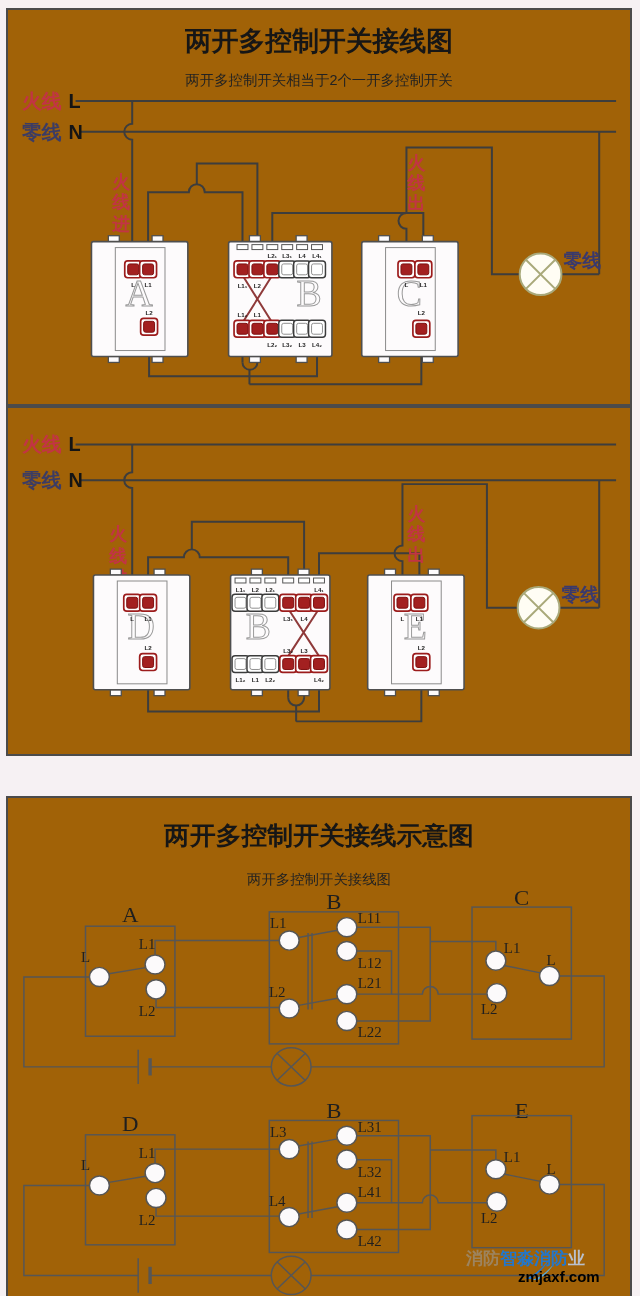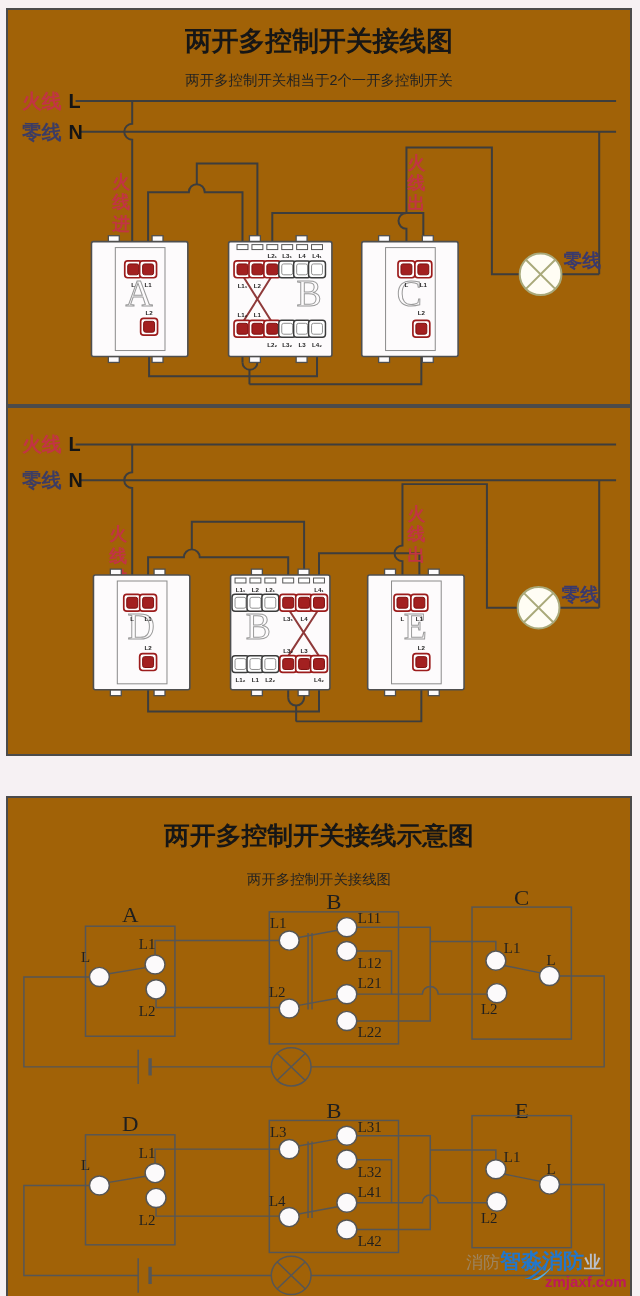--- a/index.html
+++ b/index.html
@@ -39,24 +39,24 @@
   .tri{fill:#a32020;stroke:#7d0f0f;stroke-width:1}
   .two{fill:#fff;stroke:#3c3c3c;stroke-width:1.5}
   .twi{fill:#fff;stroke:#909090;stroke-width:1}
   .circ{fill:#fcfafb;stroke:#565656;stroke-width:1.5}
   .lampO{fill:#fffdf4;stroke:#a9a97a;stroke-width:2}
   .lampOX{stroke:#a9a97a;stroke-width:2;fill:none}
 
   
   #wm{position:absolute;left:466px;top:1247px;width:170px;height:46px;z-index:5;}
   #wm .l1{position:relative;white-space:nowrap;}
-  #wm .pfx{font-size:17px;color:#9aa0a8;opacity:.55;font-weight:normal;margin-top:40px;}
-  #wm .main{font-size:21px;color:#2277cc;font-weight:bold;}
+  #wm .pfx{font-size:17px;color:#9aa0a8;opacity:.55;font-weight:bold;margin-top:40px;}
+  #wm .main{font-size:17px;color:#2277cc;font-weight:bold;}
   #wm .sfx{font-size:17px;color:#b9c0cc;font-weight:bold;}
-  #wm .l2{font-size:15px;color:#be185d;font-weight:bold;margin-left:79px;margin-top:-2px;}
+  #wm .l2{font-size:15px;color:#000000;font-weight:bold;margin-left:52px;margin-top:-2px;}
   #wm .swoosh{position:absolute;left:56px;top:6px;z-index:-1;}
 </style>
 </head>
 <body>
 
 <div id="page">
 
   <div class="panel" id="panel1">
     <svg viewBox="0 0 626 398" preserveAspectRatio="none">
       <defs>

